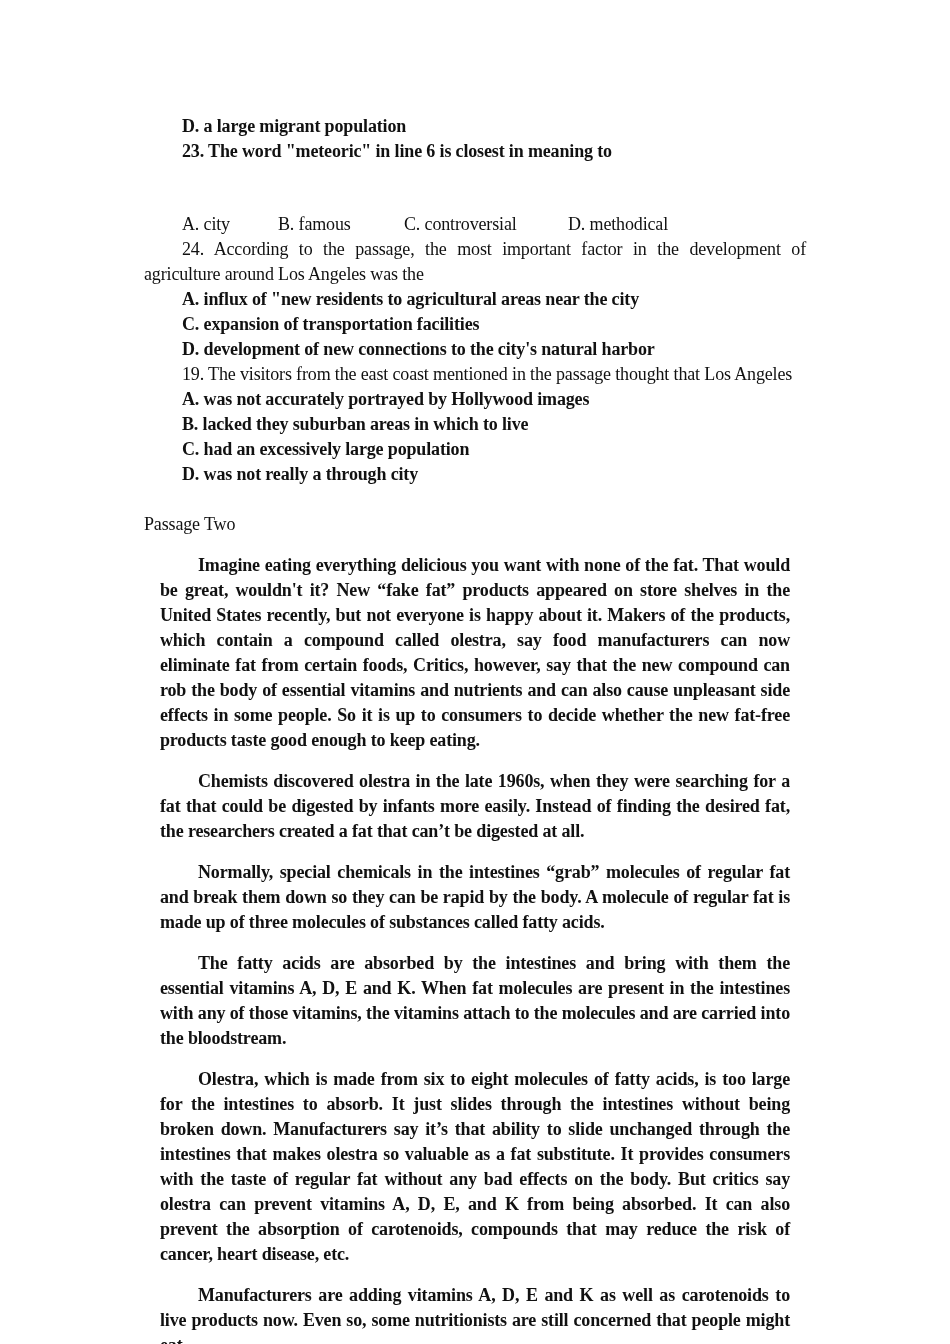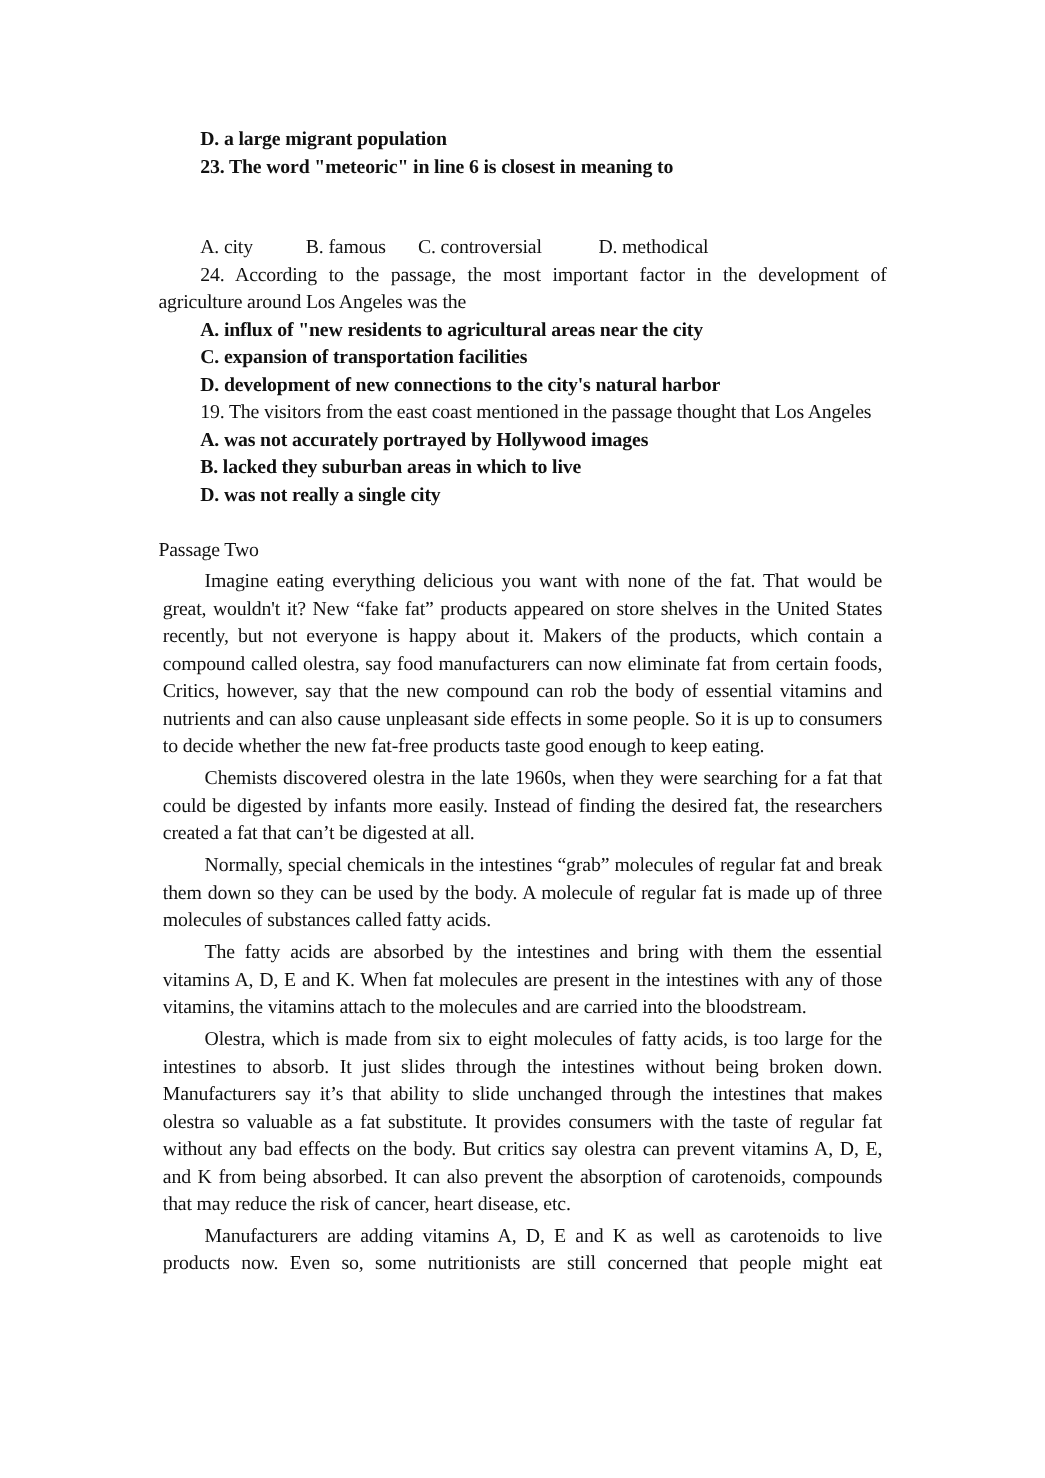--- a/index.html
+++ b/index.html
@@ -28,34 +28,35 @@
       display: block;
       white-space: nowrap;
       font-weight: bold;
     }
     .indent {
       padding-left: 38px;
     }
     .para {
       text-align: justify;
       text-indent: 38px;
-      margin: 4px;
+      margin: 16px;
+      font-weight: bold;
     }
     .para-first-justify {
       text-align: justify;
       text-align-last: justify;
     }
     .options-row {
       padding-left: 38px;
       white-space: nowrap;
     }
     .opt { display: inline-block; }
     .opt-a { width: 96px; }
     .opt-b { width: 102px; margin-top: 48px; }
-    .opt-c { width: 164px; }
+    .opt-c { width: 164px; margin-left: 24px; }
     .blank {
       height: 25px;
     }
     .heading {
       display: block;
     }
     .question-wrap {
       text-align: justify;
       text-indent: 38px;
       margin: 0;
@@ -74,25 +75,26 @@
   </div>
 
   <p class="question-wrap">24. According to the passage, the most important factor in the development of agriculture around Los Angeles was the</p>
   <span class="line indent">A. influx of "new residents to agricultural areas near the city</span>
   <span class="line indent">C. expansion of transportation facilities</span>
   <span class="line indent">D. development of new connections to the city's natural harbor</span>
 
   <p class="question-wrap">19. The visitors from the east coast mentioned in the passage thought that Los Angeles</p>
   <span class="line indent">A. was not accurately portrayed by Hollywood images</span>
   <span class="line indent">B. lacked they suburban areas in which to live</span>
-  <span class="line indent">D. was not really a single city</span>
+  <span class="line indent">C. had an excessively large population</span>
+  <span class="line indent">D. was not really a through city</span>
 
   <div class="blank"></div>
 
   <span class="heading">Passage Two</span>
   <p class="para">Imagine eating everything delicious you want with none of the fat. That would be great, wouldn't it? New “fake fat” products appeared on store shelves in the United States recently, but not everyone is happy about it. Makers of the products, which contain a compound called olestra, say food manufacturers can now eliminate fat from certain foods, Critics, however, say that the new compound can rob the body of essential vitamins and nutrients and can also cause unpleasant side effects in some people. So it is up to consumers to decide whether the new fat-free products taste good enough to keep eating.</p>
   <p class="para">Chemists discovered olestra in the late 1960s, when they were searching for a fat that could be digested by infants more easily.  Instead of finding the desired fat, the researchers created a fat that can’t be digested at all.</p>
-  <p class="para">Normally, special chemicals in the intestines “grab” molecules of regular fat and break them down so they can be used by the body. A molecule of regular fat is made up of three molecules of substances called fatty acids.</p>
+  <p class="para">Normally, special chemicals in the intestines “grab” molecules of regular fat and break them down so they can be rapid by the body. A molecule of regular fat is made up of three molecules of substances called fatty acids.</p>
   <p class="para">The fatty acids are absorbed by the intestines and bring with them the essential vitamins A, D, E and K. When fat molecules are present in the intestines with any of those vitamins, the vitamins attach to the molecules and are carried into the bloodstream.</p>
   <p class="para">Olestra, which is made from six to eight molecules of fatty acids, is too large for the intestines to absorb. It just slides through the intestines without being broken down. Manufacturers say it’s that ability to slide unchanged through the intestines that makes olestra so valuable as a fat substitute. It provides consumers with the taste of regular fat without any bad effects on the body. But critics say olestra can prevent vitamins A, D, E, and K from being absorbed. It can also prevent the absorption of carotenoids, compounds that may reduce the risk of cancer, heart disease, etc.</p>
   <p class="para para-first-justify">Manufacturers are adding vitamins A, D, E and K as well as carotenoids to live products now. Even so, some nutritionists are still concerned that people might eat</p>
 
 </div>
 
 </body></html>

